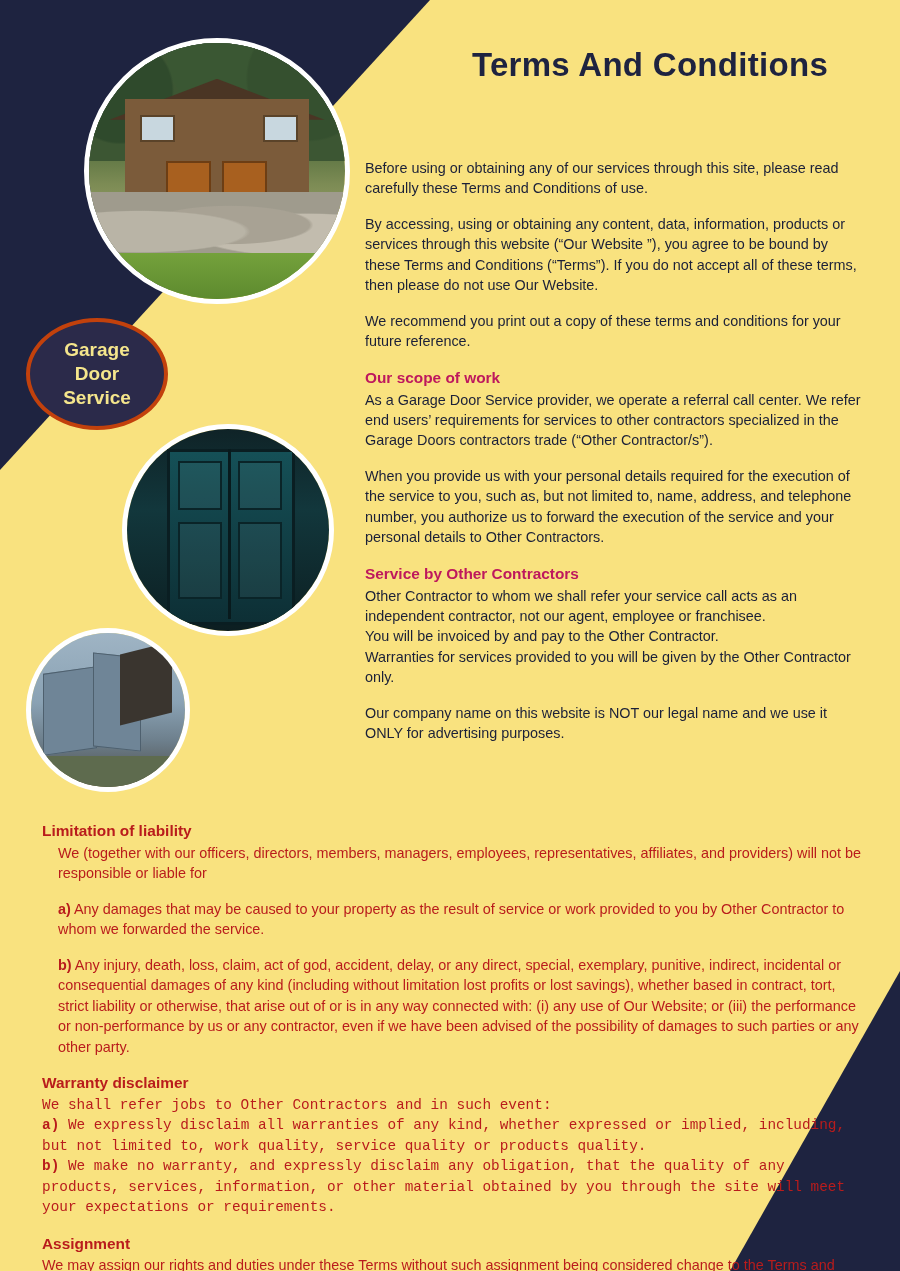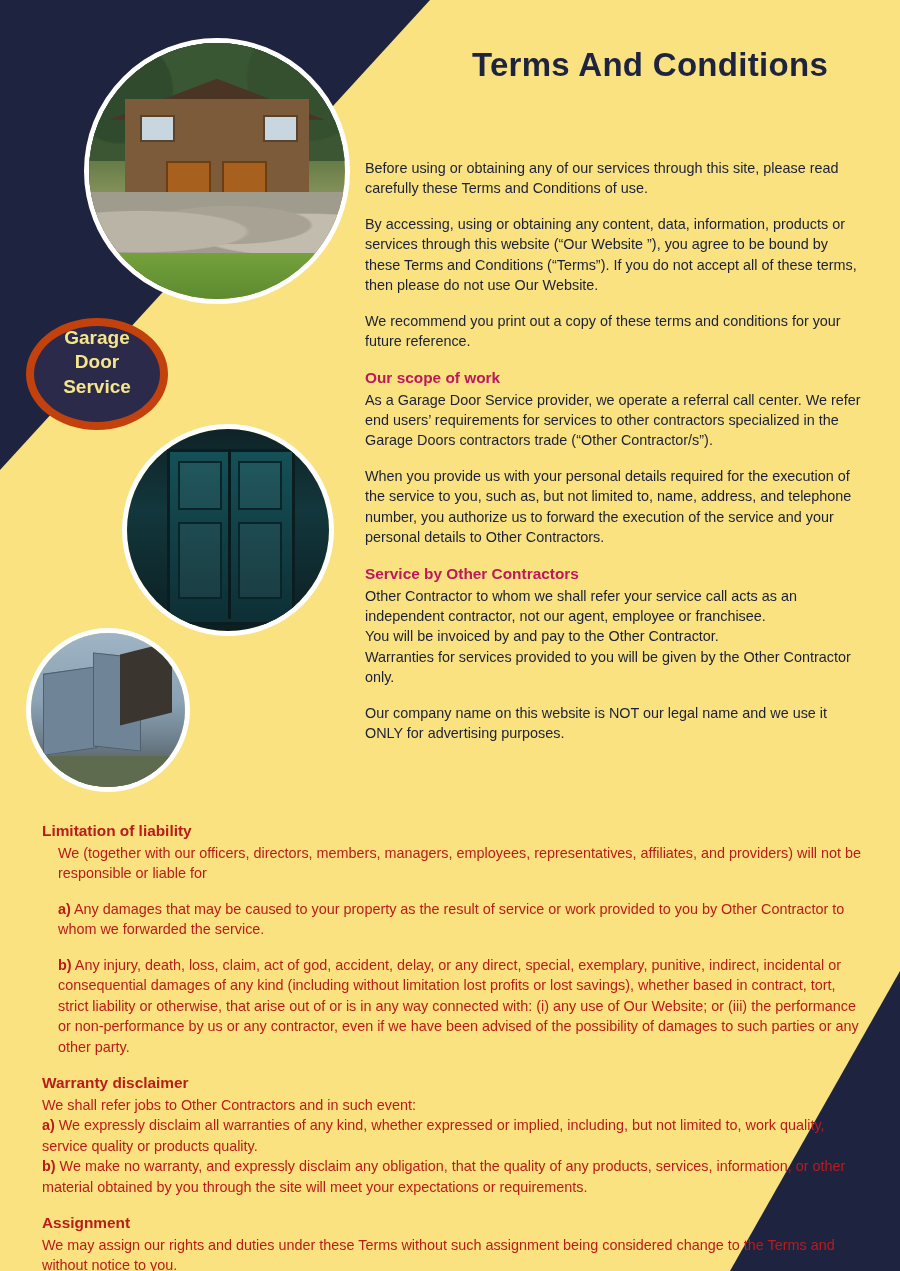--- a/index.html
+++ b/index.html
@@ -156,23 +156,24 @@
     background: #5e6b4e;
   }
 
   
   .badge {
     position: absolute;
     left: 26px; top: 318px;
     width: 142px; height: 112px;
     border-radius: 50%;
     background: #2b2a4a;
-    border: 8px solid #c2410c;
+    border: 4px solid #c2410c;
     color: #f5e68c;
     display: flex;
+    align-items: center;
     justify-content: center;
     text-align: center;
     font-size: 19px;
     font-weight: bold;
     line-height: 1.28;
     z-index: 7;
     box-sizing: border-box;
   }
 
   
@@ -205,21 +206,21 @@
     font-size: 14.4px;
     line-height: 1.42;
     color: #b91c1c;
   }
   .bottom-col h3 {
     margin: 0 0 1px 0;
     font-size: 15.4px;
     font-weight: bold;
   }
   .bottom-col p { margin: 0 0 15px 16px; }
-  .bottom-col .tight { margin: 0; }
+  .bottom-col .tight { margin: 0; font-family: Liberation Mono, monospace; }
   .bottom-col b { font-weight: bold; }
   .spacer { height: 15px; }
 </style>
 </head>
 <body>
 
 <div class="bg-yellow"></div>
 <div class="bg-navy-topleft"></div>
 <div class="bg-navy-bottomright"></div>
 

